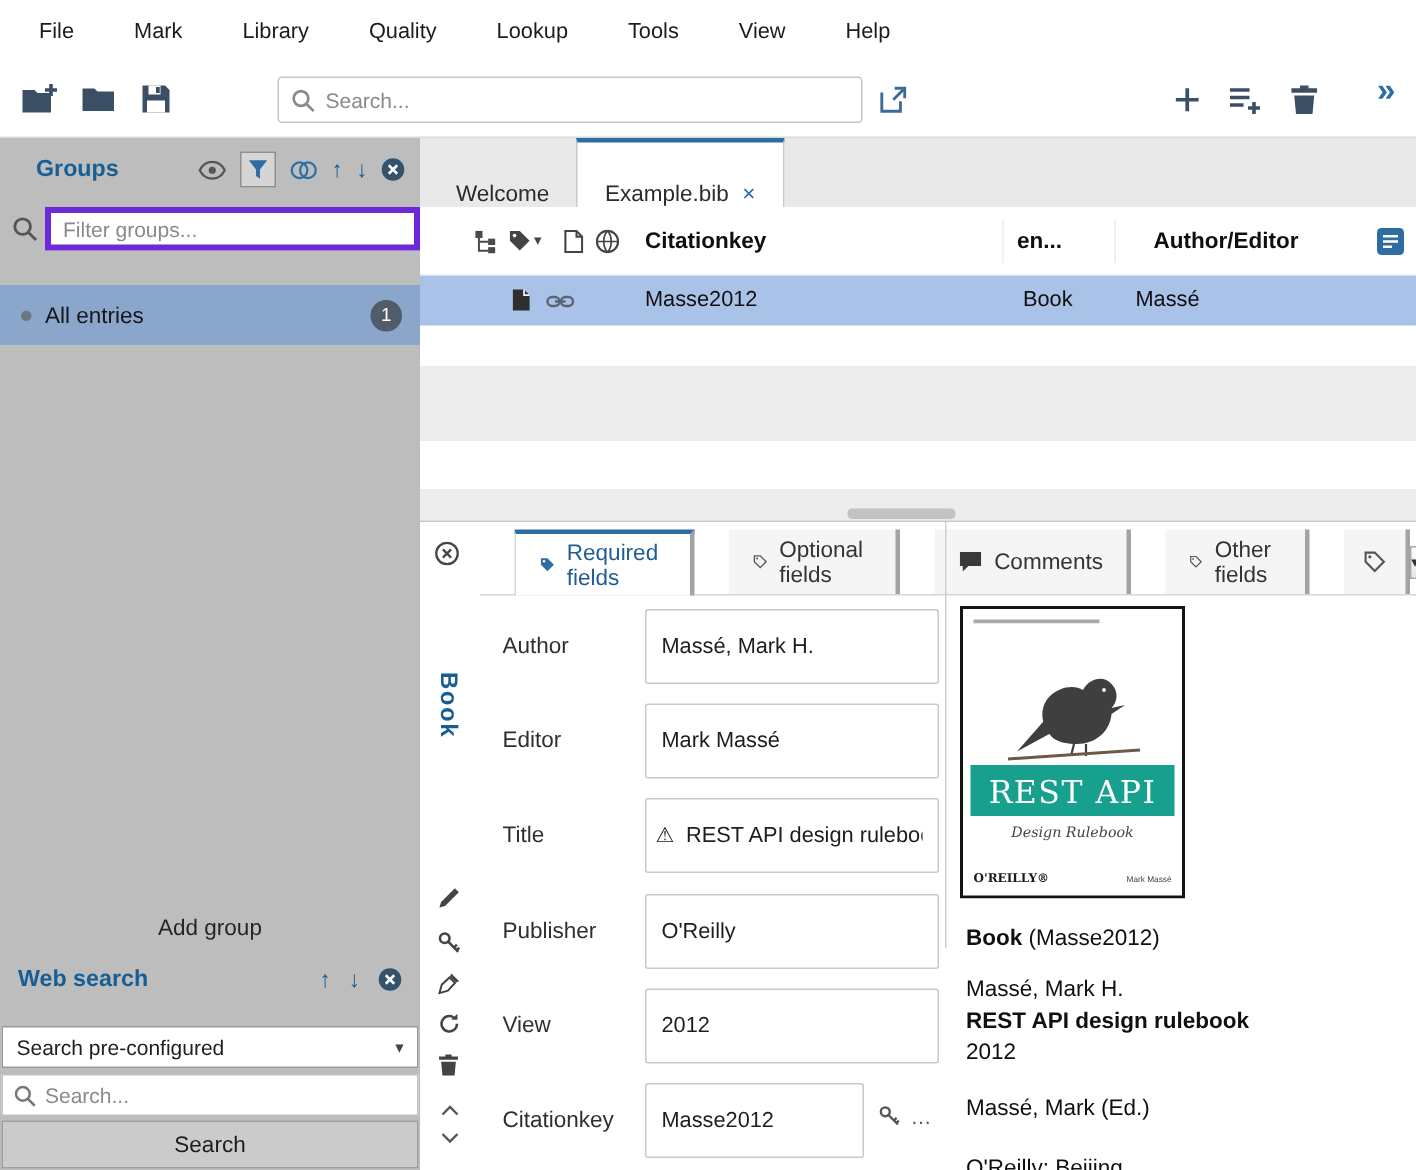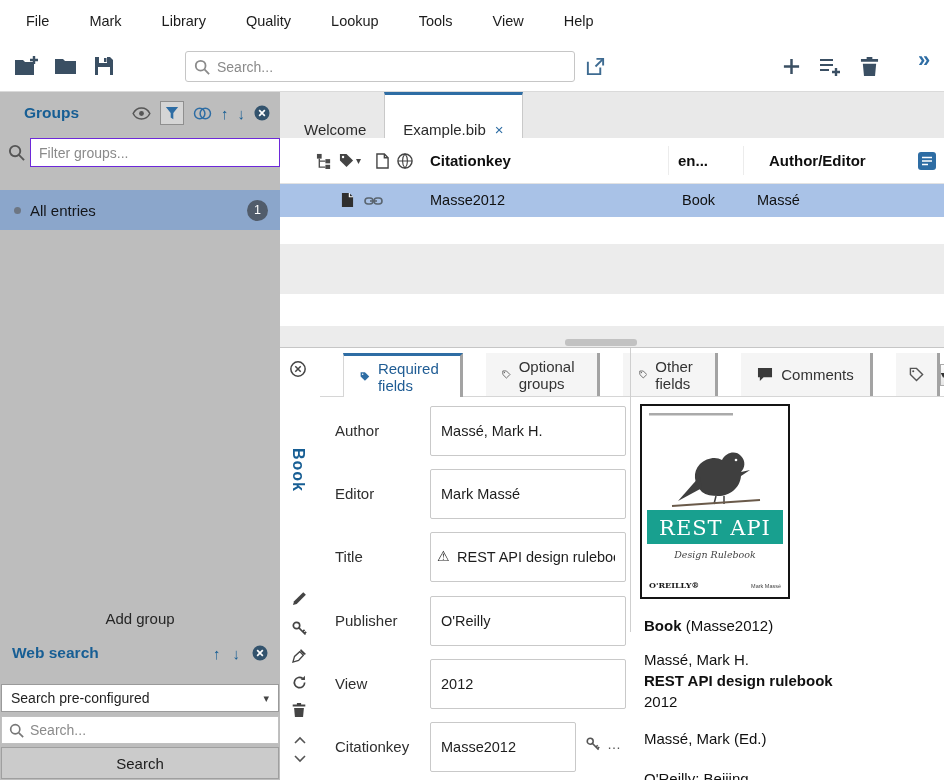--- a/index.html
+++ b/index.html
@@ -20,21 +20,21 @@
   .tb-search { position:absolute; left:185px; top:9px; width:390px; height:31px; border:1px solid #c6c6c6; border-radius:3px; display:flex; align-items:center; padding:0 8px; gap:7px; background:#fff; }
   .tb-search input { border:none; outline:none; flex:1; font-size:14px; color:#222; }
   .tb-more { position:absolute; left:918px; top:5px; font-size:22px; font-weight:bold; color:var(--accent,#2e6da4); }
 
   
   .sidebar { position:absolute; left:0; top:92px; width:280px; height:688px; background:var(--sidebar_bg,#bdbdbd); }
   .groups-title { position:absolute; left:24px; top:0; line-height:42px; font-weight:bold; font-size:15.5px; color:var(--teal_heading,#175e94); }
   .groups-icons { position:absolute; right:10px; top:0; height:42px; display:flex; align-items:center; gap:9px; }
   .toggle-box { width:24px; height:24px; background:#d5d5d5; border:1px solid #8f8f8f; display:flex; align-items:center; justify-content:center; }
   .arrow-glyph { font-size:15px; font-weight:bold; color:var(--teal_heading,#175e94); }
-  .filter-input { position:absolute; left:30px; top:46px; width:250px; height:29px; border:1px solid #6d28d9; padding:0 8px; font-size:14px; outline:none; }
+  .filter-input { position:absolute; left:30px; top:46px; width:250px; height:29px; border:4px solid #6d28d9; padding:0 8px; font-size:14px; outline:none; }
   .all-entries { position:absolute; left:0; top:98px; right:0; height:40px; background:var(--all_entries_bg,#8ba6cb); display:flex; align-items:center; padding:0 12px 0 14px; gap:9px; font-size:15px; color:#14161a; }
   .dot { width:7px; height:7px; border-radius:50%; background:#6d7683; }
   .badge { margin-left:auto; width:21px; height:21px; border-radius:50%; background:#515c6b; color:#fff; font-size:12.5px; display:flex; align-items:center; justify-content:center; }
   .add-group { position:absolute; left:0; right:0; top:518px; text-align:center; font-size:15px; color:#262626; cursor:pointer; }
   .ws-title { position:absolute; left:12px; top:546px; height:30px; line-height:30px; font-weight:bold; font-size:15.5px; color:var(--teal_heading,#175e94); }
   .ws-icons { position:absolute; right:12px; top:546px; height:30px; display:flex; align-items:center; gap:12px; }
   .ws-dropdown { position:absolute; left:1px; right:1px; top:592px; height:28px; background:#fff; border:1px solid #9a9a9a; display:flex; align-items:center; padding:0 9px; font-size:14px; color:#1e1e1e; cursor:pointer; }
   .ws-dropdown .caret { margin-left:auto; font-size:11px; color:#444; }
   .ws-search { position:absolute; left:1px; right:1px; top:624px; height:28px; background:#fff; border:1px solid #c0c0c0; display:flex; align-items:center; gap:6px; padding:0 7px; }
   .ws-search input { border:none; outline:none; flex:1; font-size:14px; }
@@ -342,34 +342,34 @@
             <path d="M1 1h7l7 7-7 7-7-7z" fill="#2e6da4"></path>
             <circle cx="4.3" cy="4.3" r="1.3" fill="#fff"></circle>
           </svg>
         <span>Required fields</span>
       </div>
       <div class="etab">
         <svg width="15" height="15" viewBox="0 0 16 16">
             <path d="M1.5 1.5h6.5l6.5 6.5-6.5 6.5-6.5-6.5z" fill="none" stroke="#555" stroke-width="1.5"></path>
             <circle cx="4.5" cy="4.5" r="1.1" fill="#555"></circle>
           </svg>
-        <span>Optional groups</span>
+        <span>Optional fields</span>
+      </div>
+      <div class="etab">
+        <svg width="16" height="15" viewBox="0 0 17 16">
+            <path d="M1 1h15v10H7l-4 4v-4H1z" fill="#3a3a3a"></path>
+          </svg>
+        <span>Comments</span>
       </div>
       <div class="etab">
         <svg width="15" height="15" viewBox="0 0 16 16">
             <path d="M1.5 1.5h6.5l6.5 6.5-6.5 6.5-6.5-6.5z" fill="none" stroke="#555" stroke-width="1.5"></path>
             <circle cx="4.5" cy="4.5" r="1.1" fill="#555"></circle>
           </svg>
         <span>Other fields</span>
-      </div>
-      <div class="etab">
-        <svg width="16" height="15" viewBox="0 0 17 16">
-            <path d="M1 1h15v10H7l-4 4v-4H1z" fill="#3a3a3a"></path>
-          </svg>
-        <span>Comments</span>
       </div>
       <div class="etab" style="padding:0 13px;">
         <svg width="15" height="15" viewBox="0 0 16 16">
             <path d="M1.5 1.5h6.5l6.5 6.5-6.5 6.5-6.5-6.5z" fill="none" stroke="#555" stroke-width="1.5"></path>
             <circle cx="4.5" cy="4.5" r="1.1" fill="#555"></circle>
           </svg>
       </div>
       <div class="etab-dd">
         <span>▾</span>
       </div>

